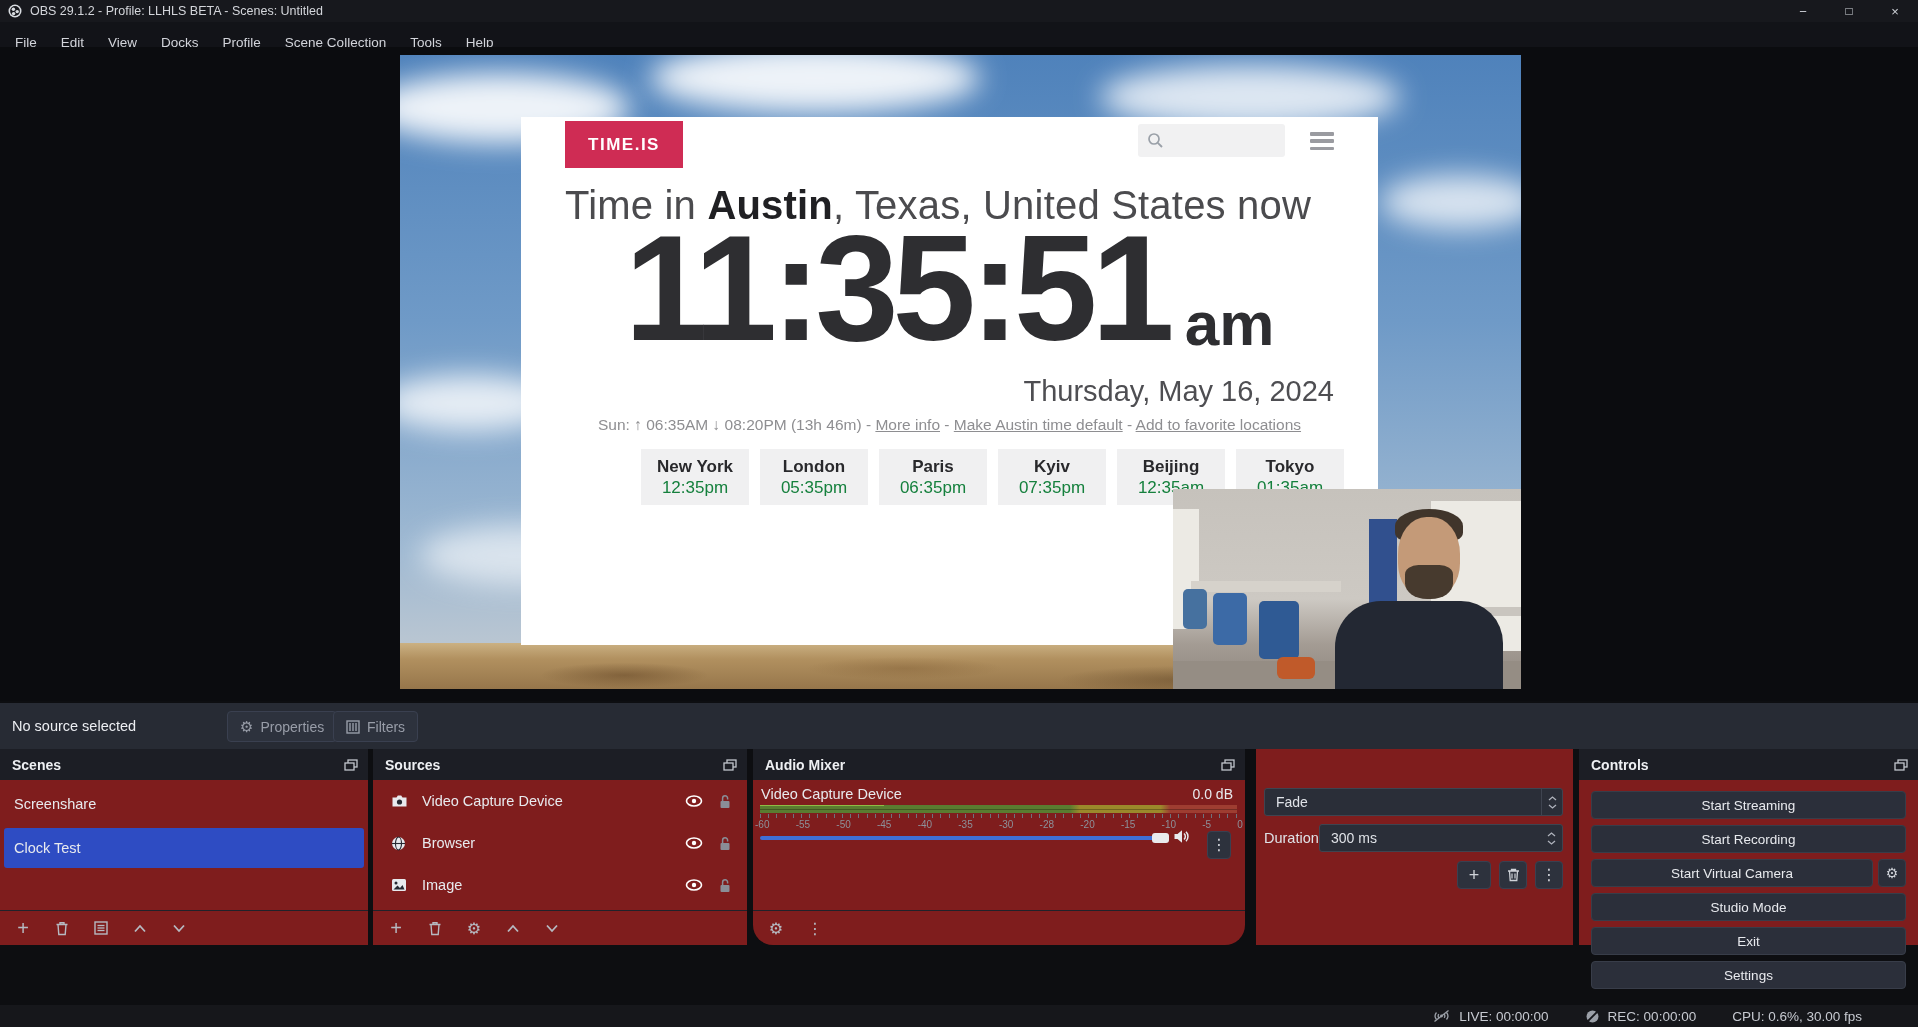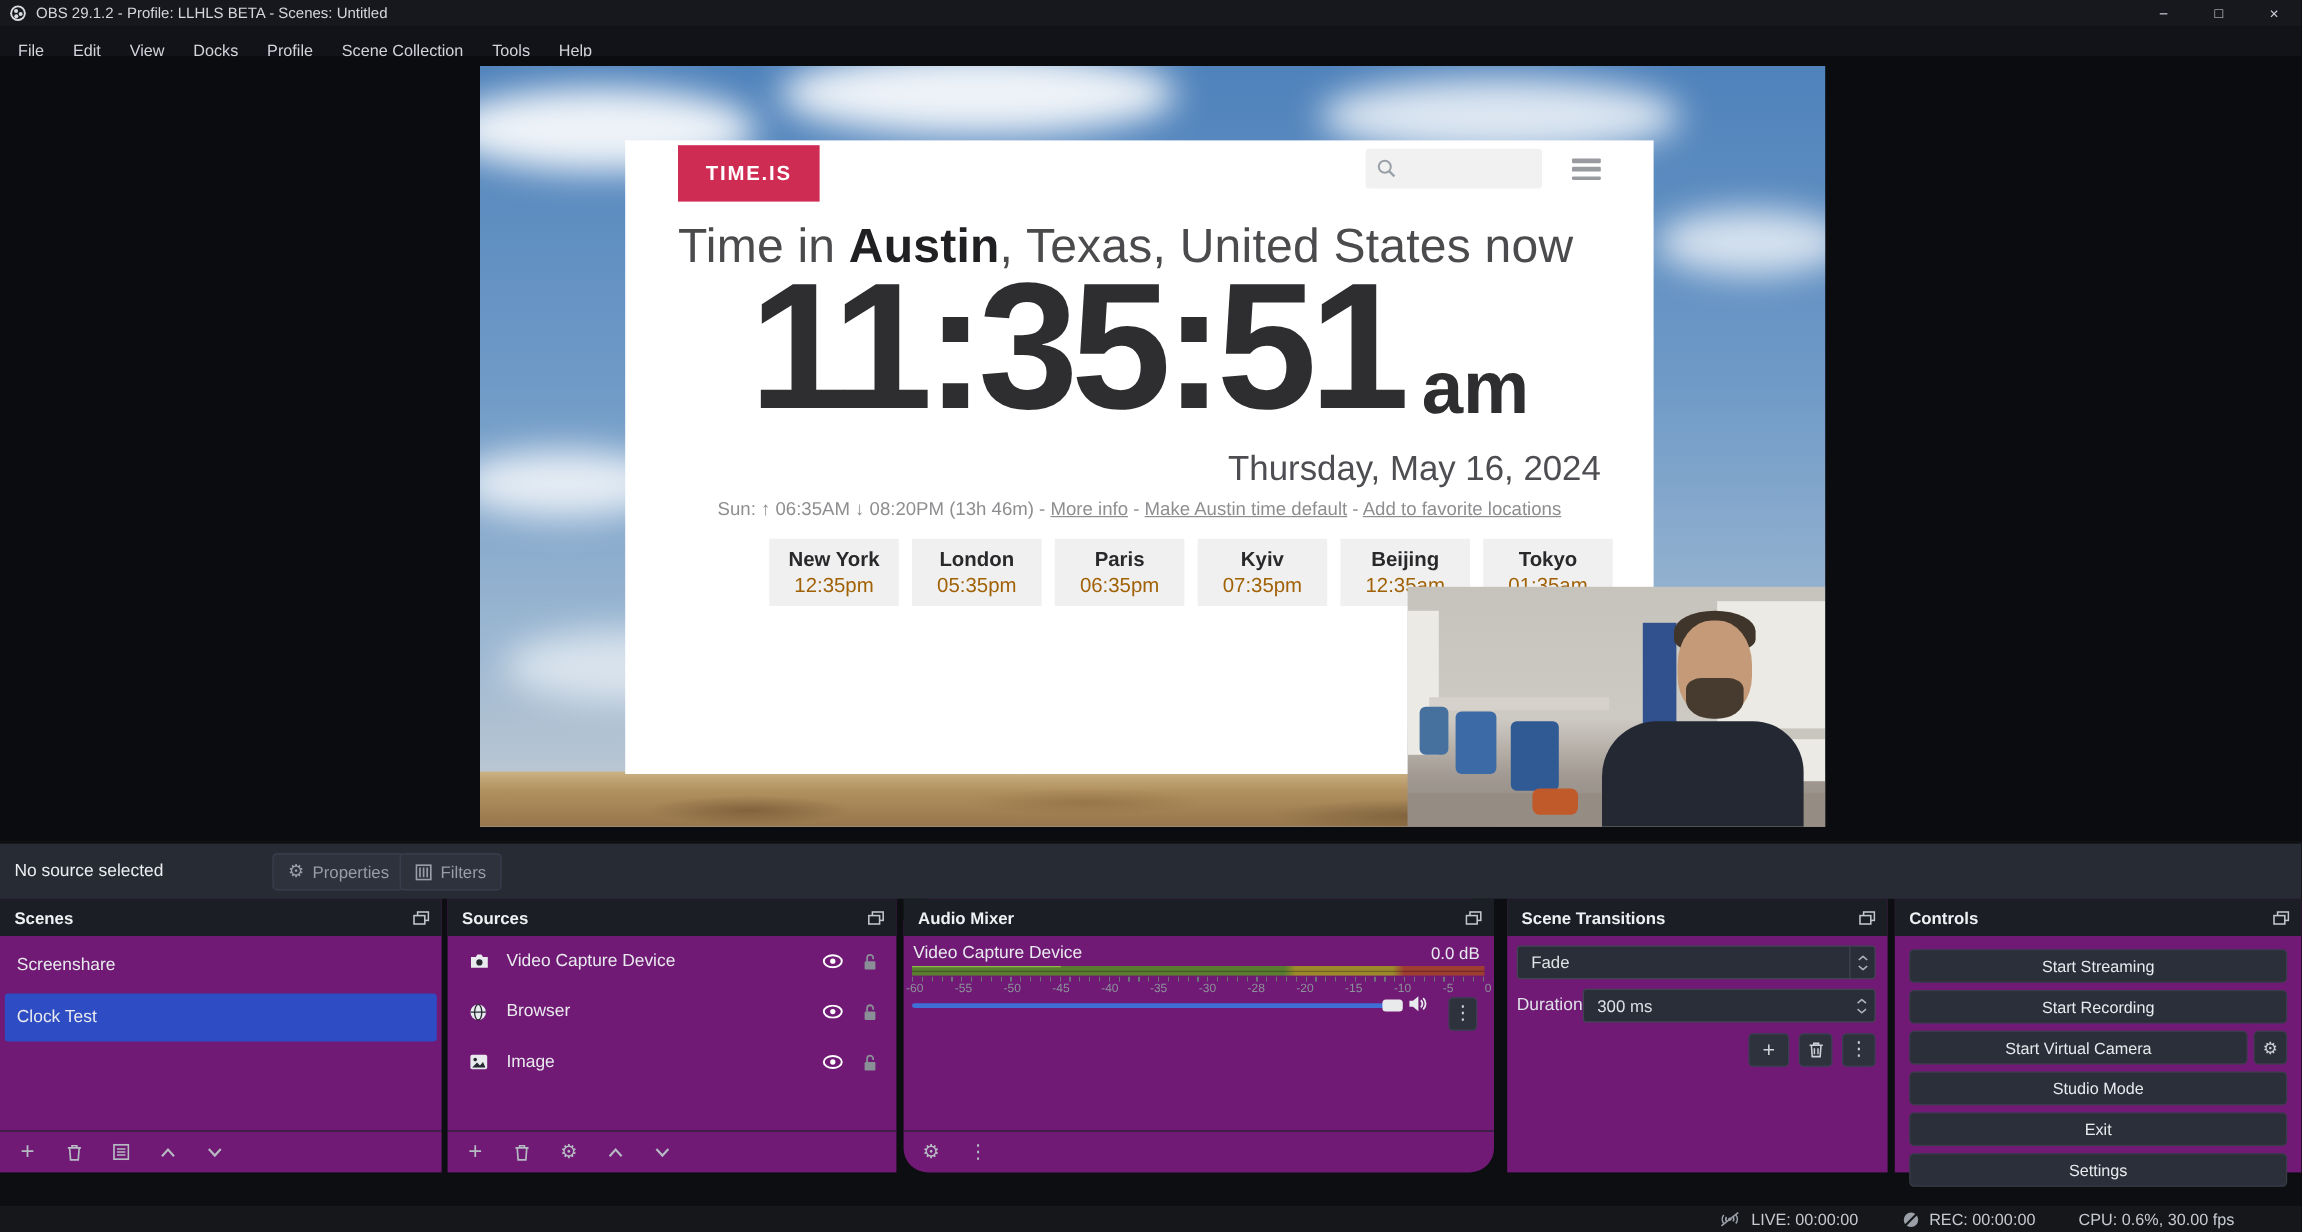--- a/index.html
+++ b/index.html
@@ -43,21 +43,21 @@
   .ti-heading .city { color:#202023; font-weight:bold; }
   .ti-clock { position:absolute; left:0; top:96px; width:100%; display:flex; justify-content:center; align-items:flex-end; }
   .ti-time { font-size:150px; font-weight:bold; color:#2e2e31; letter-spacing:-6px; line-height:1; }
   .ti-ampm { font-size:62px; font-weight:bold; color:#2e2e31; line-height:1; margin-left:16px; margin-bottom:8px; }
   .ti-date { position:absolute; right:44px; top:258px; font-size:29px; color:#4e4e52; white-space:nowrap; }
   .ti-sun { position:absolute; left:0; top:299px; width:100%; text-align:center; font-size:15.5px; color:#8e8e91; white-space:nowrap; }
   .ti-sun .link { text-decoration:underline; }
   .ti-cities { position:absolute; left:120px; top:332px; display:flex; gap:11px; }
   .city-tile { width:108px; height:56px; background:#f0f0f1; display:flex; flex-direction:column; align-items:center; justify-content:center; }
   .city-tile .name { font-size:17px; font-weight:bold; color:#29292c; white-space:nowrap; }
-  .city-tile .time { font-size:17px; color:#a16207; margin-top:1px; }
+  .city-tile .time { font-size:17px; color:#15803d; margin-top:1px; }
 
   
   .webcam { position:absolute; left:773px; top:434px; width:348px; height:200px; overflow:hidden;
             background:linear-gradient(180deg,#c6c2bc 0%,#cdc9c3 55%,#a39b93 78%,#8d867e 100%); }
   .wc-window { position:absolute; background:#eceae4; }
   .wc-desk { position:absolute; background:#d6d2cb; }
   .wc-chair { position:absolute; background:#3c6aa6; border-radius:5px; }
   .wc-pillar { position:absolute; background:#31508e; }
   .wc-floor { position:absolute; left:0; right:0; bottom:0; height:28px; background:#958d84; }
   .wc-head { position:absolute; left:225px; top:28px; width:62px; height:80px; background:#c49a78; border-radius:46% 46% 42% 42%; }
@@ -70,21 +70,21 @@
   .ctxbar { position:absolute; top:701px; left:0; right:0; height:48px; background:#272b34; border-top:2px solid #0d0e11; }
   .ctx-status { position:absolute; left:12px; top:0; height:46px; display:flex; align-items:center; font-size:14.5px; color:#eceef2; }
   .ctx-btn { position:absolute; top:8px; height:31px; background:#2d323d; border:1px solid #3a4050; border-radius:4px;
              display:flex; align-items:center; gap:7px; padding:0 12px; color:#989da8; font-size:14px; }
   .ctx-btn .glyph { font-size:15px; line-height:1; }
   #btn-properties { left:227px; }
   #btn-filters { left:333px; }
 
   
   .docks { position:absolute; top:749px; left:0; width:1918px; height:256px; }
-  .dock { position:absolute; top:0; height:228px; background:#701a75; }
+  .dock { position:absolute; top:0; height:196px; background:#7f1d1d; }
   .dock-header { height:31px; background:#1c1e25; display:flex; align-items:center; justify-content:space-between;
                  padding:0 10px 0 12px; font-size:14px; font-weight:bold; color:#eef0f3; }
   .popout { color:#c2c6cd; display:flex; }
   .dock-toolbar { position:absolute; bottom:0; left:0; right:0; height:35px; display:flex; align-items:center; gap:21px;
                   padding-left:14px; color:#b6bac2; border-top:1px solid #20222a; }
   .tool-ic { display:flex; align-items:center; justify-content:center; width:18px; }
   .tool-plus { font-size:20px; line-height:1; color:#b6bac2; }
 
   #dock-scenes { left:0; width:368px; }
   #dock-sources { left:373px; width:374px; }
@@ -466,29 +466,20 @@
         <span class="tool-ic" style="font-size:16px;">
           <span>⚙</span>
         </span>
         <span class="tool-ic" style="font-size:16px;">
           <span>⋮</span>
         </span>
       </div>
     </section>
 
     <section class="dock" id="dock-transitions">
-      <div class="dock-header">
-        <span>Scene Transitions</span>
-        <span class="popout">
-          <svg width="14" height="12" viewBox="0 0 14 12">
-              <rect x="4" y="1" width="9" height="7" fill="none" stroke="currentColor" stroke-width="1.3"></rect>
-              <rect x="1" y="4" width="9" height="7" fill="#1c1e25" stroke="currentColor" stroke-width="1.3"></rect>
-            </svg>
-        </span>
-      </div>
       <div class="trans-body">
         <div class="combo">
           <span class="val">Fade</span>
           <span class="spin">
             <svg width="9" height="5" viewBox="0 0 9 5">
                 <path d="M1 4 L4.5 1 L8 4" fill="none" stroke="currentColor" stroke-width="1.3"></path>
               </svg>
             <svg width="9" height="5" viewBox="0 0 9 5">
                 <path d="M1 1 L4.5 4 L8 1" fill="none" stroke="currentColor" stroke-width="1.3"></path>
               </svg>

